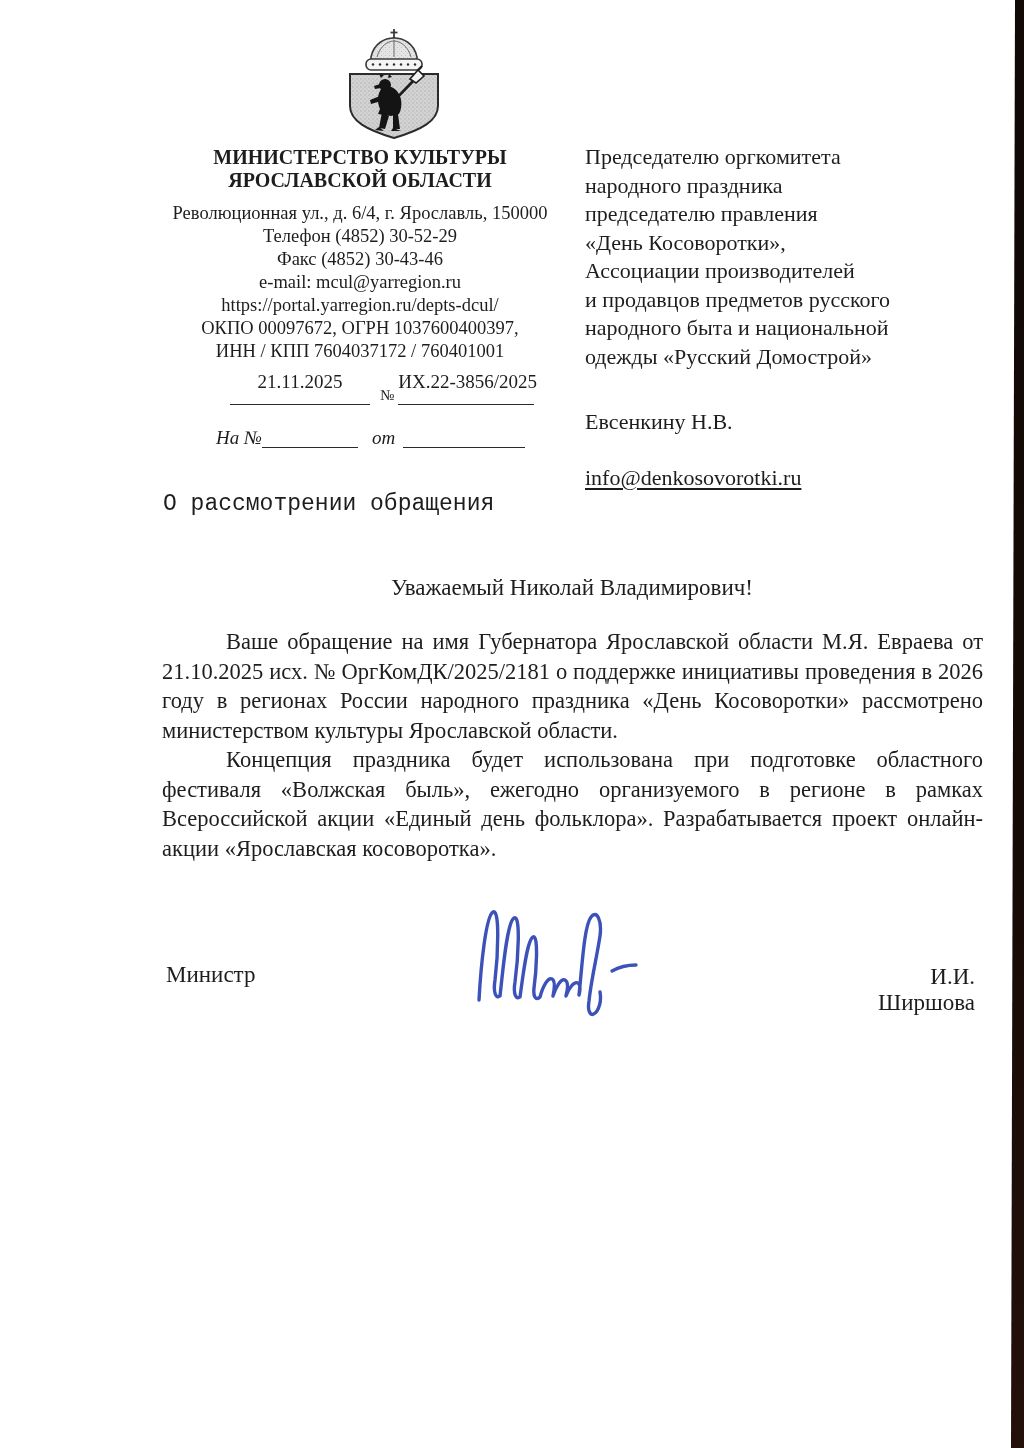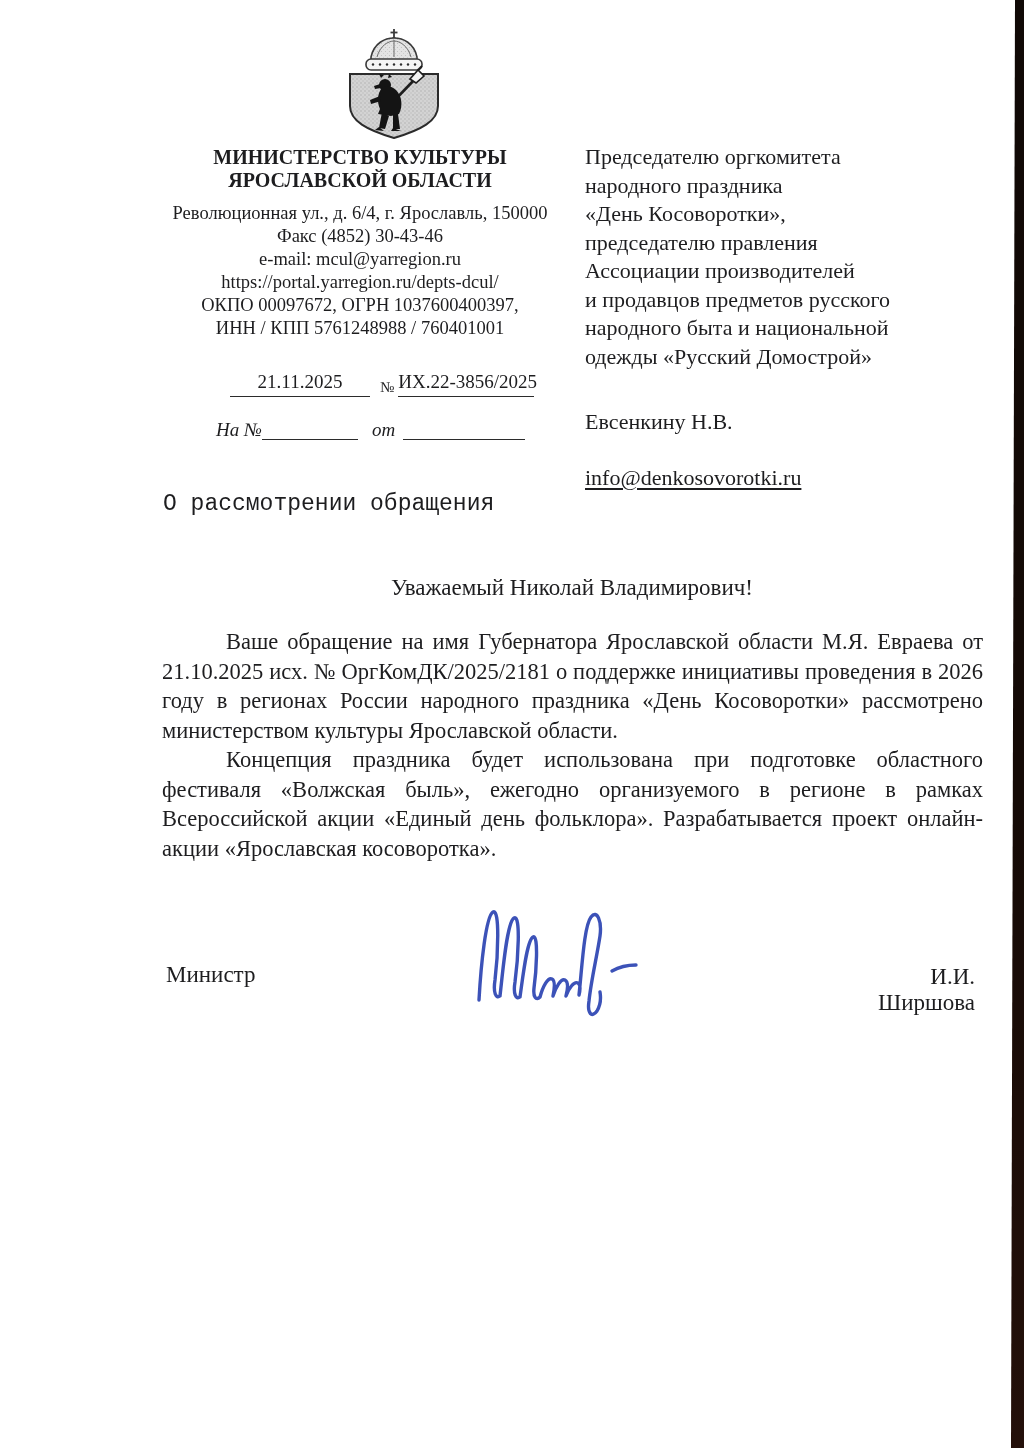--- a/index.html
+++ b/index.html
@@ -19,21 +19,21 @@
   .emblem { position:absolute; left:344px; top:26px; width:100px; height:114px; }
 
   
   .org-block { position:absolute; left:150px; top:146px; width:420px; text-align:center; }
   .org-name  { font-weight:bold; font-size:20px; line-height:23px; }
   .org-contacts { margin-top:10px; font-size:18.5px; line-height:23px; }
 
   
   .ref-block { position:absolute; left:150px; top:371px; width:440px; font-size:19px; }
   .ref-row1 { display:flex; align-items:flex-end; margin-left:80px; }
-  .line-cell { border-bottom:1.6px solid #2b2b2b; text-align:center; padding-bottom:3px; white-space:nowrap; }
+  .line-cell { border-bottom:1.6px solid #2b2b2b; text-align:center; padding-bottom:11px; white-space:nowrap; }
   .date-cell { width:140px; }
   .num-cell  { width:136px; }
   .no-sign   { font-size:15px; margin:0 4px 1px 10px; }
   .ref-row2 { display:flex; align-items:flex-start; margin-left:66px; margin-top:22px;font-style:italic; }
   .blank-line { border-bottom:1.6px solid #2b2b2b; height:20px; }
   .b1 { width:96px; }
   .b2 { width:122px; }
   .ot-label { margin:0 8px 0 14px; }
 
   
@@ -116,25 +116,26 @@
       <path d="M35,101 l-4,3 9,1 z"></path>
       <path d="M49,102 l-2,3 10,0 z"></path>
     </g>
   </svg>
 
   <div class="org-block">
     <div class="org-name">МИНИСТЕРСТВО КУЛЬТУРЫ</div>
     <div class="org-name">ЯРОСЛАВСКОЙ ОБЛАСТИ</div>
     <div class="org-contacts">
       <div>Революционная ул., д. 6/4, г. Ярославль, 150000</div>
+      <div>Телефон (4852) 30-52-29</div>
       <div>Факс (4852) 30-43-46</div>
       <div>e-mail: mcul@yarregion.ru</div>
       <div>https://portal.yarregion.ru/depts-dcul/</div>
       <div>ОКПО 00097672, ОГРН 1037600400397,</div>
-      <div>ИНН / КПП 5761248988 / 760401001</div>
+      <div>ИНН / КПП 7604037172 / 760401001</div>
     </div>
   </div>
 
   <div class="ref-block">
     <div class="ref-row1">
       <span class="line-cell date-cell">
         <span>21.11.2025</span>
       </span>
       <span class="no-sign">№</span>
       <span class="line-cell num-cell">
@@ -145,22 +146,22 @@
       <span>На №</span>
       <span class="blank-line b1"></span>
       <span class="ot-label">от</span>
       <span class="blank-line b2"></span>
     </div>
   </div>
 
   <div class="recipient">
     <div>Председателю оргкомитета</div>
     <div>народного праздника</div>
+    <div>председателю правления</div>
     <div>«День Косоворотки»,</div>
-    <div>председателю правления</div>
     <div>Ассоциации производителей</div>
     <div>и продавцов предметов русского</div>
     <div>народного быта и национальной</div>
     <div>одежды «Русский Домострой»</div>
     <div class="recipient-name">Евсенкину Н.В.</div>
     <div class="recipient-email">info@denkosovorotki.ru</div>
   </div>
 
   <div class="subject">О рассмотрении обращения</div>
   <div class="greeting">Уважаемый Николай Владимирович!</div>

